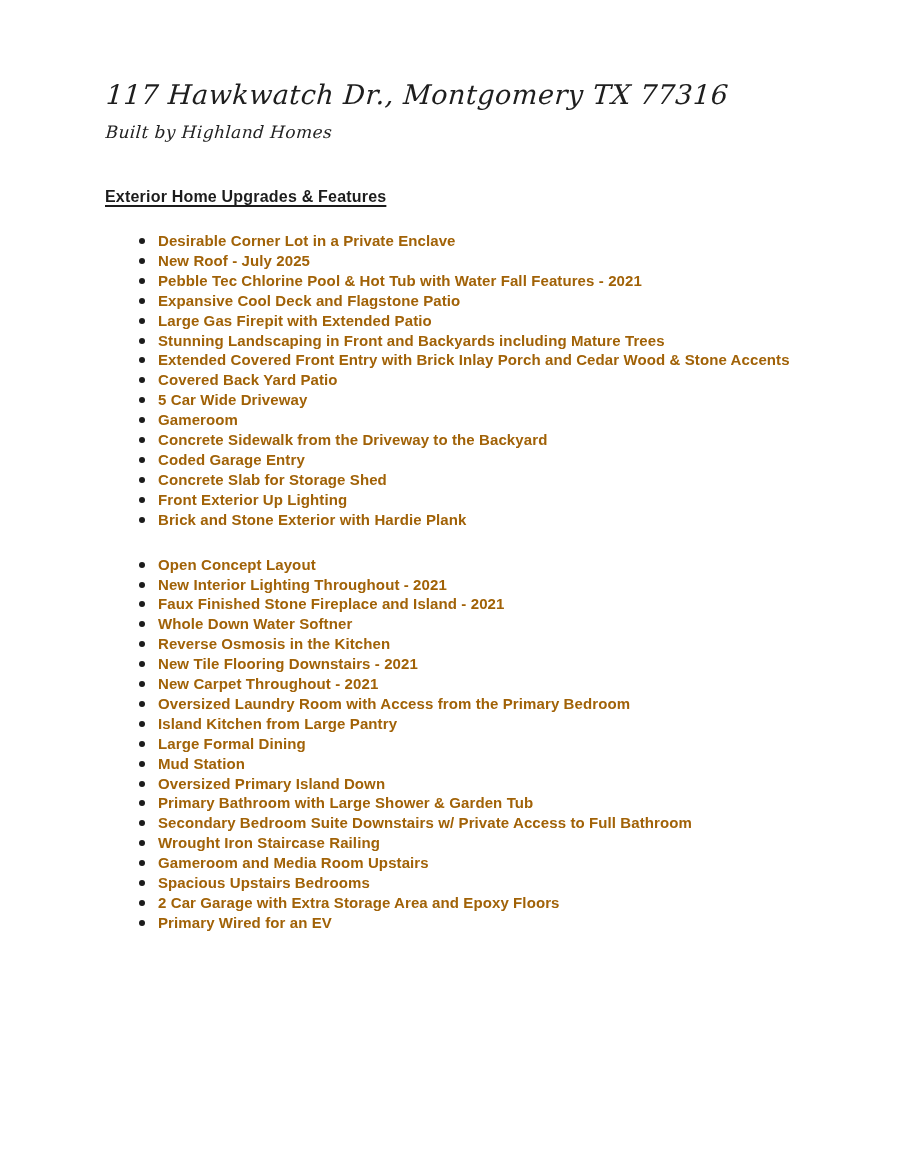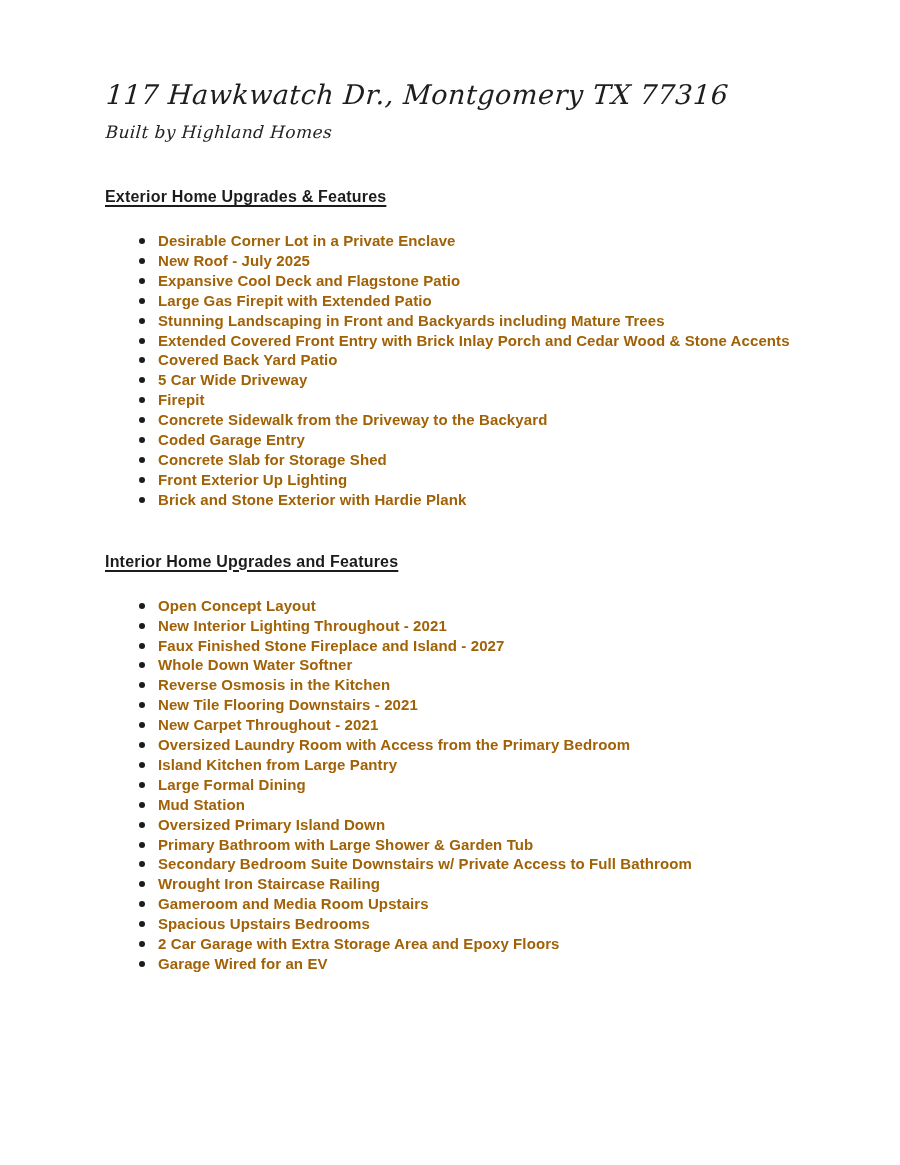--- a/index.html
+++ b/index.html
@@ -84,52 +84,52 @@
 
 <div class="page">
   <h1 class="doc-title">117 Hawkwatch Dr., Montgomery TX 77316</h1>
   <p class="doc-subtitle">Built by Highland Homes</p>
 
   <section class="section-1">
     <h2 class="section-heading">Exterior Home Upgrades &amp; Features</h2>
     <ul class="doc-list">
         <li class="doc-li">Desirable Corner Lot in a Private Enclave</li>
         <li class="doc-li">New Roof - July 2025</li>
+        <li class="doc-li">Pebble Tec Chlorine Pool &amp; Hot Tub with Water Fall Features  - 2021</li>
         <li class="doc-li">Expansive Cool Deck and Flagstone Patio</li>
         <li class="doc-li">Large Gas Firepit with Extended Patio</li>
         <li class="doc-li">Stunning Landscaping in Front and Backyards including Mature Trees</li>
         <li class="doc-li">Extended Covered Front Entry with Brick Inlay Porch and Cedar Wood &amp; Stone Accents</li>
         <li class="doc-li">Covered Back Yard Patio</li>
         <li class="doc-li">5 Car Wide Driveway</li>
-        <li class="doc-li">Firepit</li>
+        <li class="doc-li">Gameroom</li>
         <li class="doc-li">Concrete Sidewalk from the Driveway to the Backyard</li>
         <li class="doc-li">Coded Garage Entry</li>
         <li class="doc-li">Concrete Slab for Storage Shed</li>
         <li class="doc-li">Front Exterior Up Lighting</li>
         <li class="doc-li">Brick and Stone Exterior with Hardie Plank</li>
       </ul>
   </section>
 
   <section class="section-2">
-    <h2 class="section-heading">Interior Home Upgrades and Features</h2>
     <ul class="doc-list">
         <li class="doc-li">Open Concept Layout</li>
         <li class="doc-li">New Interior Lighting Throughout - 2021</li>
-        <li class="doc-li">Faux Finished Stone Fireplace and Island - 2027</li>
+        <li class="doc-li">Faux Finished Stone Fireplace and Island - 2021</li>
         <li class="doc-li">Whole Down Water Softner</li>
         <li class="doc-li">Reverse Osmosis in the Kitchen</li>
         <li class="doc-li">New Tile Flooring Downstairs - 2021</li>
         <li class="doc-li">New Carpet Throughout - 2021</li>
         <li class="doc-li">Oversized Laundry Room with Access from the Primary Bedroom</li>
         <li class="doc-li">Island Kitchen from Large Pantry</li>
         <li class="doc-li">Large Formal Dining</li>
         <li class="doc-li">Mud Station</li>
         <li class="doc-li">Oversized Primary Island Down</li>
         <li class="doc-li">Primary Bathroom with Large Shower &amp; Garden Tub</li>
         <li class="doc-li">Secondary Bedroom Suite Downstairs w/ Private Access to Full Bathroom</li>
         <li class="doc-li">Wrought Iron Staircase Railing</li>
         <li class="doc-li">Gameroom and Media Room Upstairs</li>
         <li class="doc-li">Spacious Upstairs Bedrooms</li>
         <li class="doc-li">2 Car Garage with Extra Storage Area and  Epoxy Floors</li>
-        <li class="doc-li">Garage Wired for an EV</li>
+        <li class="doc-li">Primary Wired for an EV</li>
       </ul>
   </section>
 </div>
 
 </body></html>

